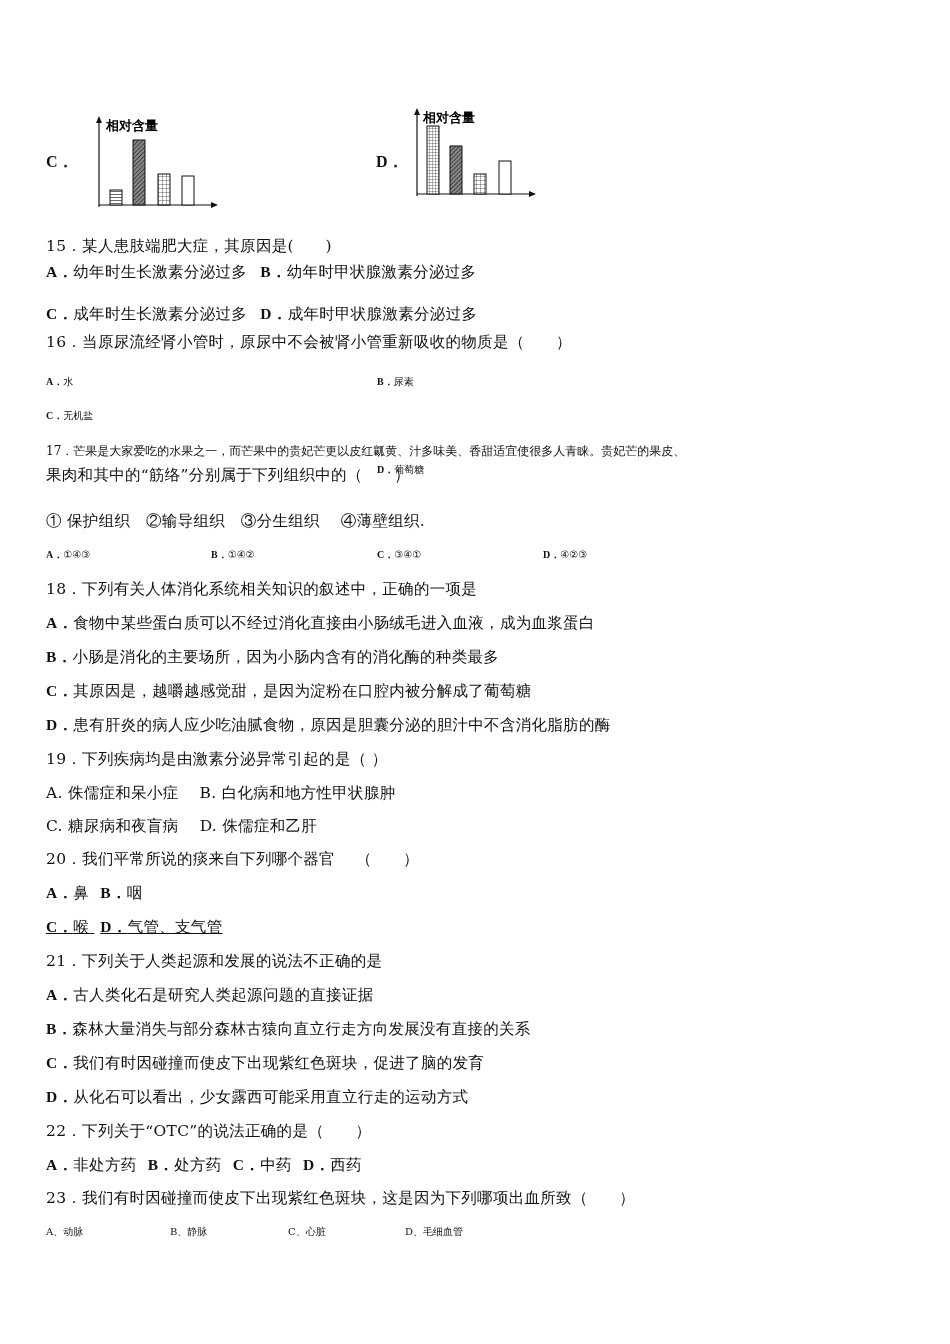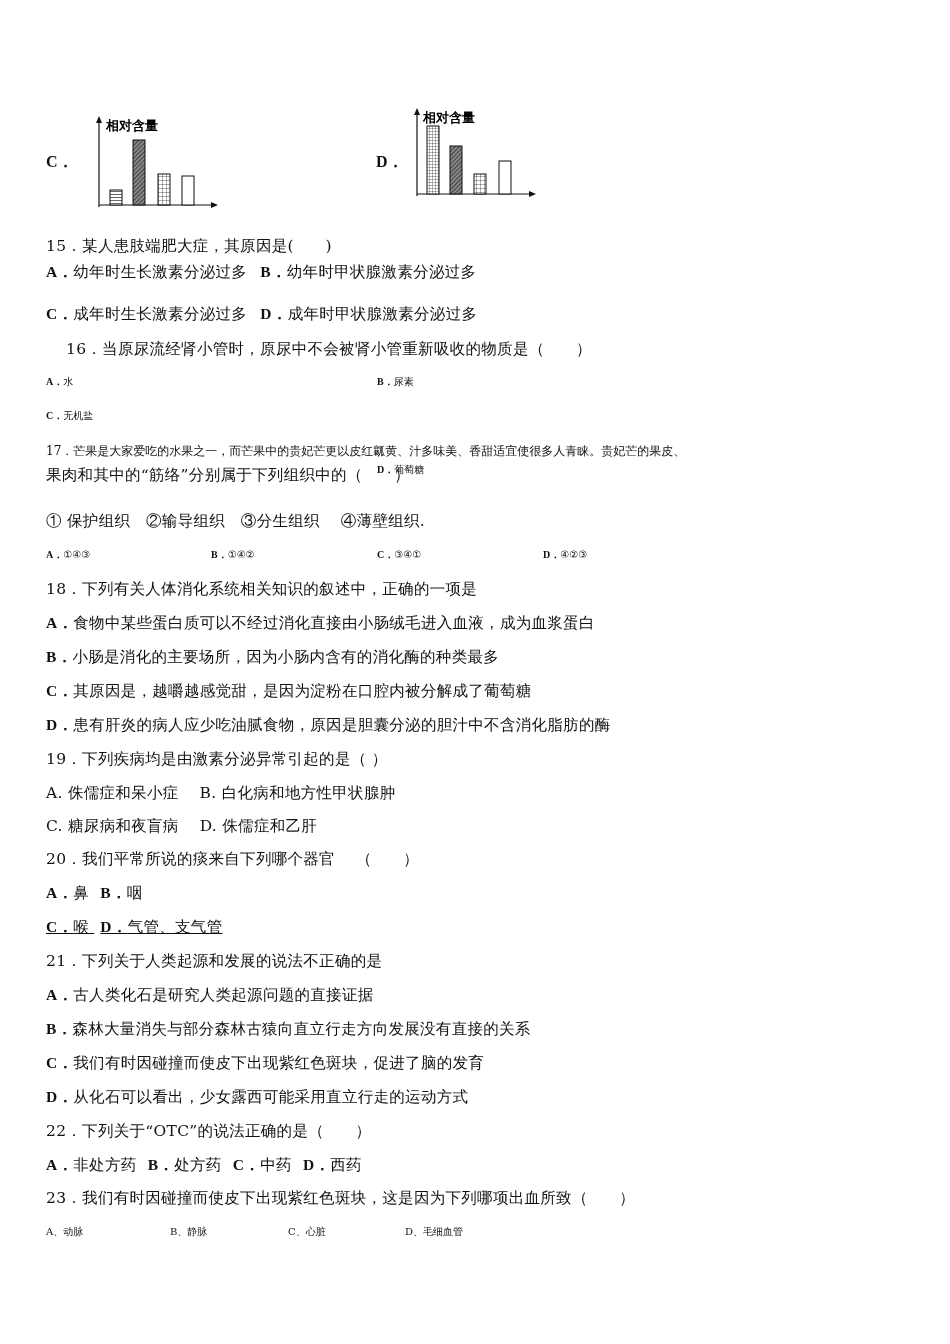--- a/index.html
+++ b/index.html
@@ -77,21 +77,21 @@
 <div class="line" style="top:236px;">15．某人患肢端肥大症，其原因是(　　)</div>
 <div class="line" style="top:262px;">
   <span class="bold-label">A．</span><span>幼年时生长激素分泌过多</span>
   <span class="bold-label" style="margin-left:8px;">B．</span><span>幼年时甲状腺激素分泌过多</span>
 </div>
 <div class="line" style="top:304px;">
   <span class="bold-label">C．</span><span>成年时生长激素分泌过多</span>
   <span class="bold-label" style="margin-left:8px;">D．</span><span>成年时甲状腺激素分泌过多</span>
 </div>
 
-<div class="line" style="top:339px;margin-left:20px;">16．当原尿流经肾小管时，原尿中不会被肾小管重新吸收的物质是（　　）</div>
+<div class="line" style="top:332px;">16．当原尿流经肾小管时，原尿中不会被肾小管重新吸收的物质是（　　）</div>
 <div class="opt" style="left:46px;top:372px;"><span class="bold-label">A．</span><span>水</span></div>
 <div class="opt" style="left:377px;top:372px;"><span class="bold-label">B．</span><span>尿素</span></div>
 <div class="opt" style="left:46px;top:406px;"><span class="bold-label">C．</span><span>无机盐</span></div>
 <div class="opt" style="left:377px;top:416px;margin-top:44px;"><span class="bold-label">D．</span><span>葡萄糖</span></div>
 
 <div class="line" style="top:441px;font-size:12px;letter-spacing:0;">17．芒果是大家爱吃的水果之一，而芒果中的贵妃芒更以皮红瓤黄、汁多味美、香甜适宜使很多人青睐。贵妃芒的果皮、</div>
 <div class="line" style="top:465px;text-align:right;">果肉和其中的“筋络”分别属于下列组织中的（　　）</div>
 <div class="line" style="top:511px;">① 保护组织　②输导组织　③分生组织　 ④薄壁组织.</div>
 <div class="opt" style="left:46px;top:545px;"><span class="bold-label">A．</span><span>①④③</span></div>
 <div class="opt" style="left:211px;top:545px;"><span class="bold-label">B．</span><span>①④②</span></div>

